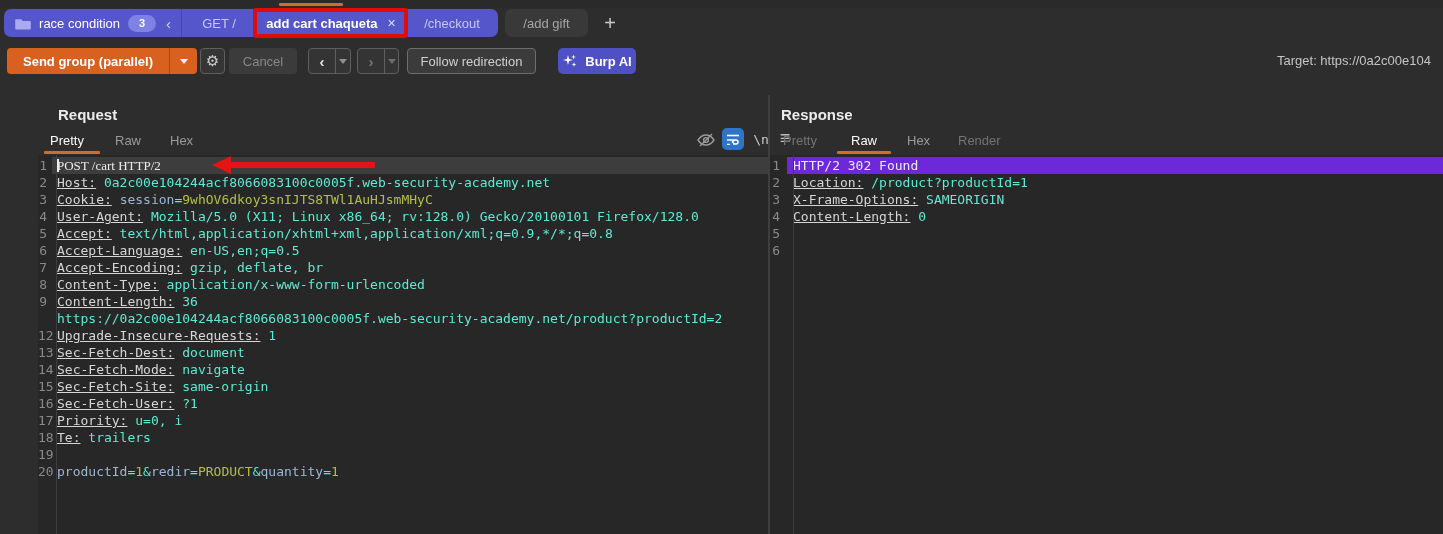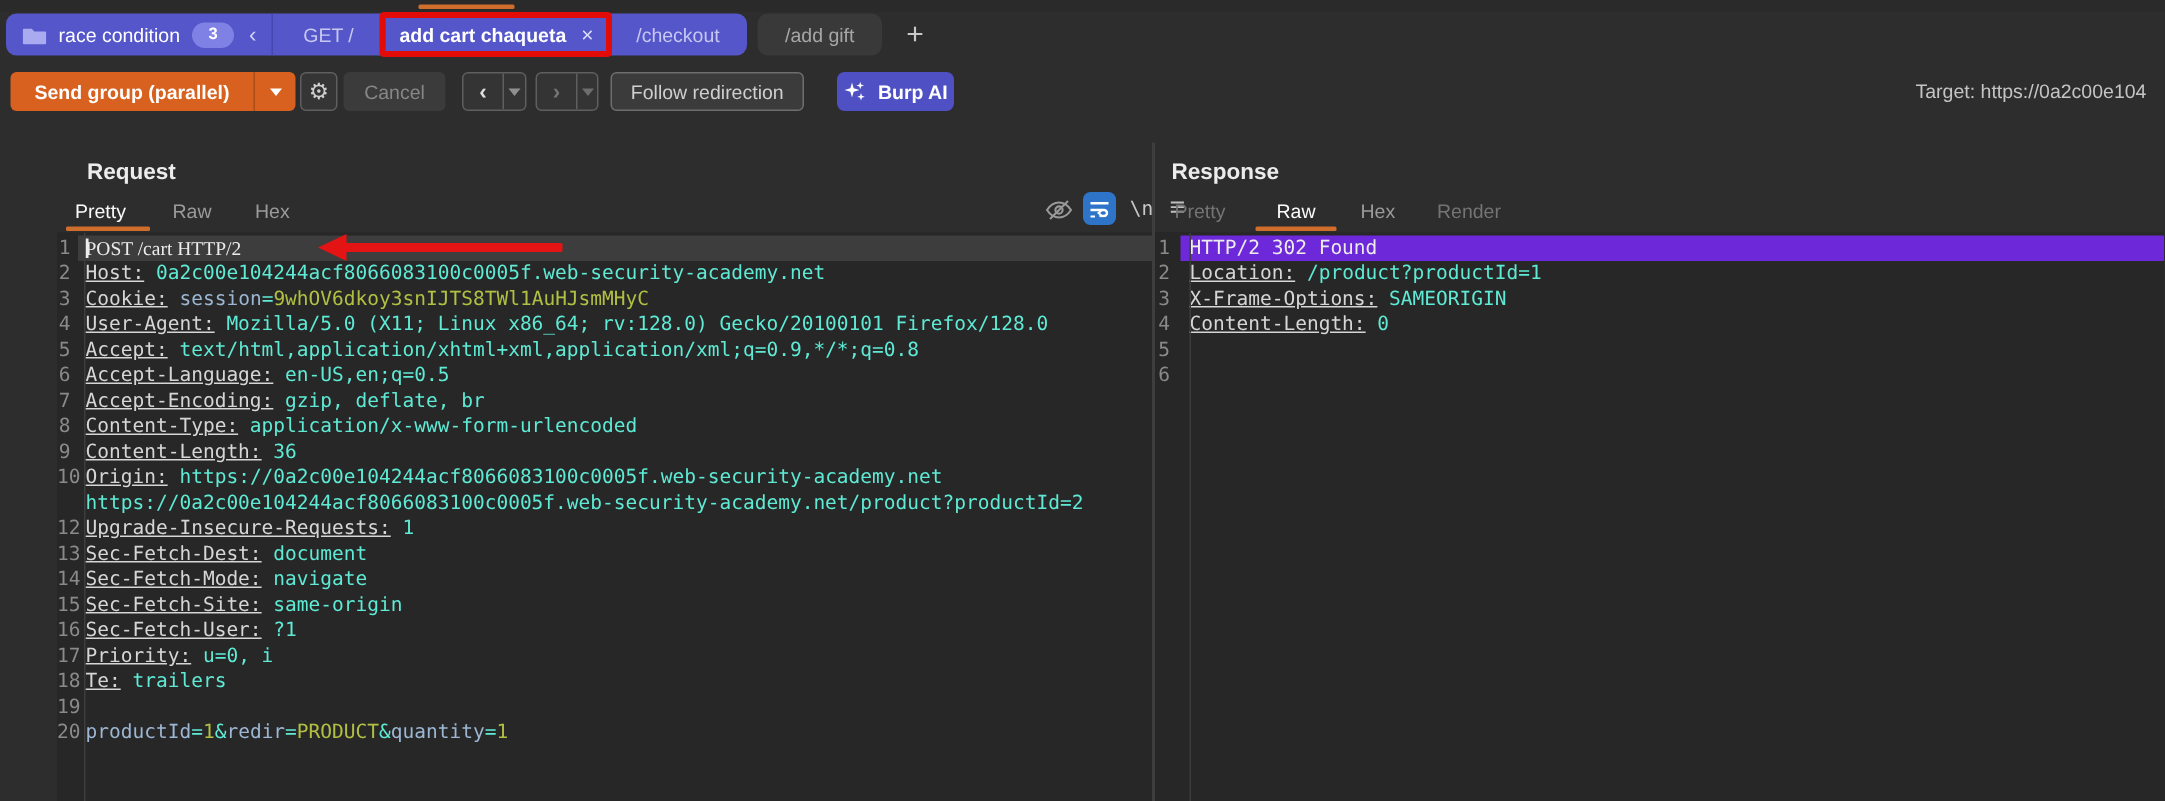--- a/index.html
+++ b/index.html
@@ -197,21 +197,20 @@
       <div id="req-lines">
           <div class="ed-row hl"><span class="ed-num">1</span><span class="ed-text"><span class="cursor"></span><span class="seg-w">POST /cart HTTP/2</span></span></div>
           <div class="ed-row"><span class="ed-num">2</span><span class="ed-text"><span class="seg-n">Host:</span><span class="seg-v"> 0a2c00e104244acf8066083100c0005f.web-security-academy.net</span></span></div>
           <div class="ed-row"><span class="ed-num">3</span><span class="ed-text"><span class="seg-n">Cookie:</span><span class="seg-v"> </span><span class="seg-p">session</span><span class="seg-v">=</span><span class="seg-g">9whOV6dkoy3snIJTS8TWl1AuHJsmMHyC</span></span></div>
           <div class="ed-row"><span class="ed-num">4</span><span class="ed-text"><span class="seg-n">User-Agent:</span><span class="seg-v"> Mozilla/5.0 (X11; Linux x86_64; rv:128.0) Gecko/20100101 Firefox/128.0</span></span></div>
           <div class="ed-row"><span class="ed-num">5</span><span class="ed-text"><span class="seg-n">Accept:</span><span class="seg-v"> text/html,application/xhtml+xml,application/xml;q=0.9,*/*;q=0.8</span></span></div>
           <div class="ed-row"><span class="ed-num">6</span><span class="ed-text"><span class="seg-n">Accept-Language:</span><span class="seg-v"> en-US,en;q=0.5</span></span></div>
           <div class="ed-row"><span class="ed-num">7</span><span class="ed-text"><span class="seg-n">Accept-Encoding:</span><span class="seg-v"> gzip, deflate, br</span></span></div>
           <div class="ed-row"><span class="ed-num">8</span><span class="ed-text"><span class="seg-n">Content-Type:</span><span class="seg-v"> application/x-www-form-urlencoded</span></span></div>
           <div class="ed-row"><span class="ed-num">9</span><span class="ed-text"><span class="seg-n">Content-Length:</span><span class="seg-v"> 36</span></span></div>
-          <div class="ed-row"><span class="ed-num">10</span><span class="ed-text"><span class="seg-n">Origin:</span><span class="seg-v"> https://0a2c00e104244acf8066083100c0005f.web-security-academy.net</span></span></div>
           <div class="ed-row"><span class="ed-num"></span><span class="ed-text"><span class="seg-v">https://0a2c00e104244acf8066083100c0005f.web-security-academy.net/product?productId=2</span></span></div>
           <div class="ed-row"><span class="ed-num">12</span><span class="ed-text"><span class="seg-n">Upgrade-Insecure-Requests:</span><span class="seg-v"> 1</span></span></div>
           <div class="ed-row"><span class="ed-num">13</span><span class="ed-text"><span class="seg-n">Sec-Fetch-Dest:</span><span class="seg-v"> document</span></span></div>
           <div class="ed-row"><span class="ed-num">14</span><span class="ed-text"><span class="seg-n">Sec-Fetch-Mode:</span><span class="seg-v"> navigate</span></span></div>
           <div class="ed-row"><span class="ed-num">15</span><span class="ed-text"><span class="seg-n">Sec-Fetch-Site:</span><span class="seg-v"> same-origin</span></span></div>
           <div class="ed-row"><span class="ed-num">16</span><span class="ed-text"><span class="seg-n">Sec-Fetch-User:</span><span class="seg-v"> ?1</span></span></div>
           <div class="ed-row"><span class="ed-num">17</span><span class="ed-text"><span class="seg-n">Priority:</span><span class="seg-v"> u=0, i</span></span></div>
           <div class="ed-row"><span class="ed-num">18</span><span class="ed-text"><span class="seg-n">Te:</span><span class="seg-v"> trailers</span></span></div>
           <div class="ed-row"><span class="ed-num">19</span><span class="ed-text"></span></div>
           <div class="ed-row"><span class="ed-num">20</span><span class="ed-text"><span class="seg-p">productId</span><span class="seg-v">=</span><span class="seg-g">1</span><span class="seg-v">&amp;</span><span class="seg-p">redir</span><span class="seg-v">=</span><span class="seg-g">PRODUCT</span><span class="seg-v">&amp;</span><span class="seg-p">quantity</span><span class="seg-v">=</span><span class="seg-g">1</span></span></div>

